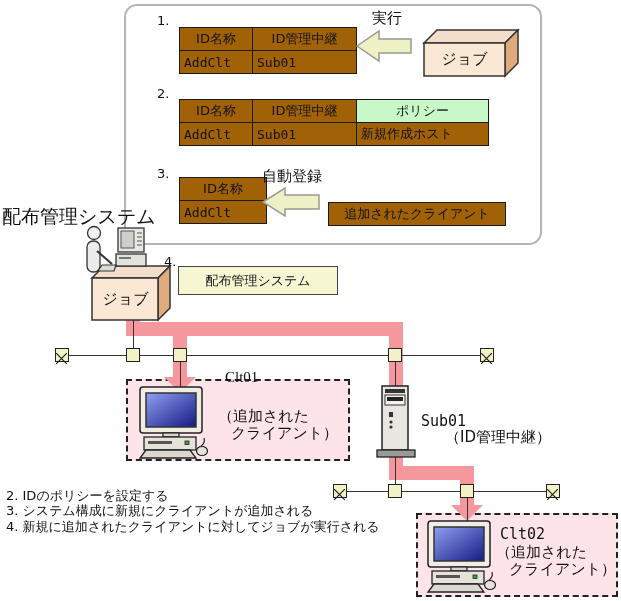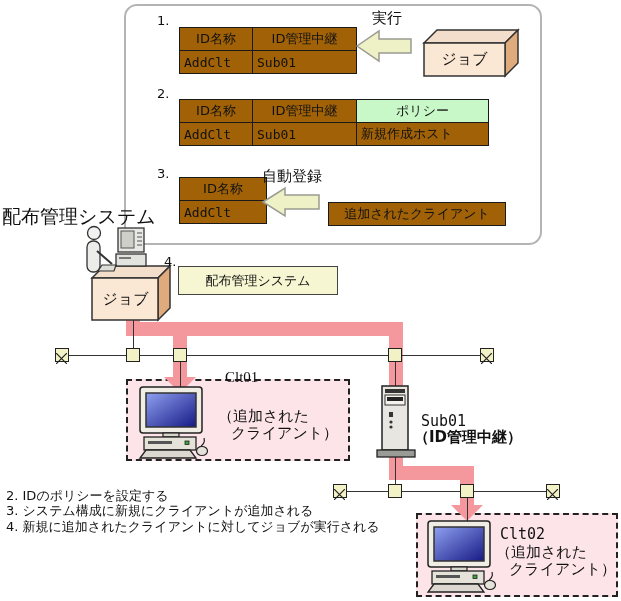--- a/index.html
+++ b/index.html
@@ -203,21 +203,21 @@
     <rect x="6" y="1" width="26" height="64" fill="#e8e6e0" stroke="#222" stroke-width="1.5"></rect>
     <rect x="9" y="4" width="20" height="4" fill="#333"></rect>
     <rect x="9" y="10" width="20" height="10" fill="#f4f2ec" stroke="#333" stroke-width="1"></rect>
     <rect x="11" y="12" width="16" height="4" fill="#222"></rect>
     <rect x="13" y="27" width="4" height="5" fill="#333"></rect>
     <circle cx="15" cy="37" r="1.6" fill="#333"></circle>
     <circle cx="15" cy="42" r="1.6" fill="#333"></circle>
     <rect x="1" y="65" width="38" height="7" fill="#9a9a96" stroke="#222" stroke-width="1.3"></rect>
   </svg>
   <div class="txt mono" style="left:421px;top:413px;">Sub01</div>
-  <div class="txt" style="left:414px;top:429px;font-weight:bold;">（ID管理中継）</div>
+  <div class="txt" style="left:445px;top:429px;">（ID管理中継）</div>
 
   <svg class="abs" style="left:424px;top:520px;" width="82" height="76" viewBox="0 0 82 76">
     <defs>
       <linearGradient id="scr2" x1="0" y1="0" x2="1" y2="1">
         <stop offset="0" stop-color="#8fa0f0"></stop>
           <stop offset="1" stop-color="#161a85"></stop>
       </linearGradient>
     </defs>
     <rect x="4" y="1" width="62" height="46" rx="3" fill="#f0ede4" stroke="#222" stroke-width="1.5"></rect>
     <rect x="10" y="7" width="50" height="34" fill="url(#scr2)" stroke="#333" stroke-width="1.5"></rect>

